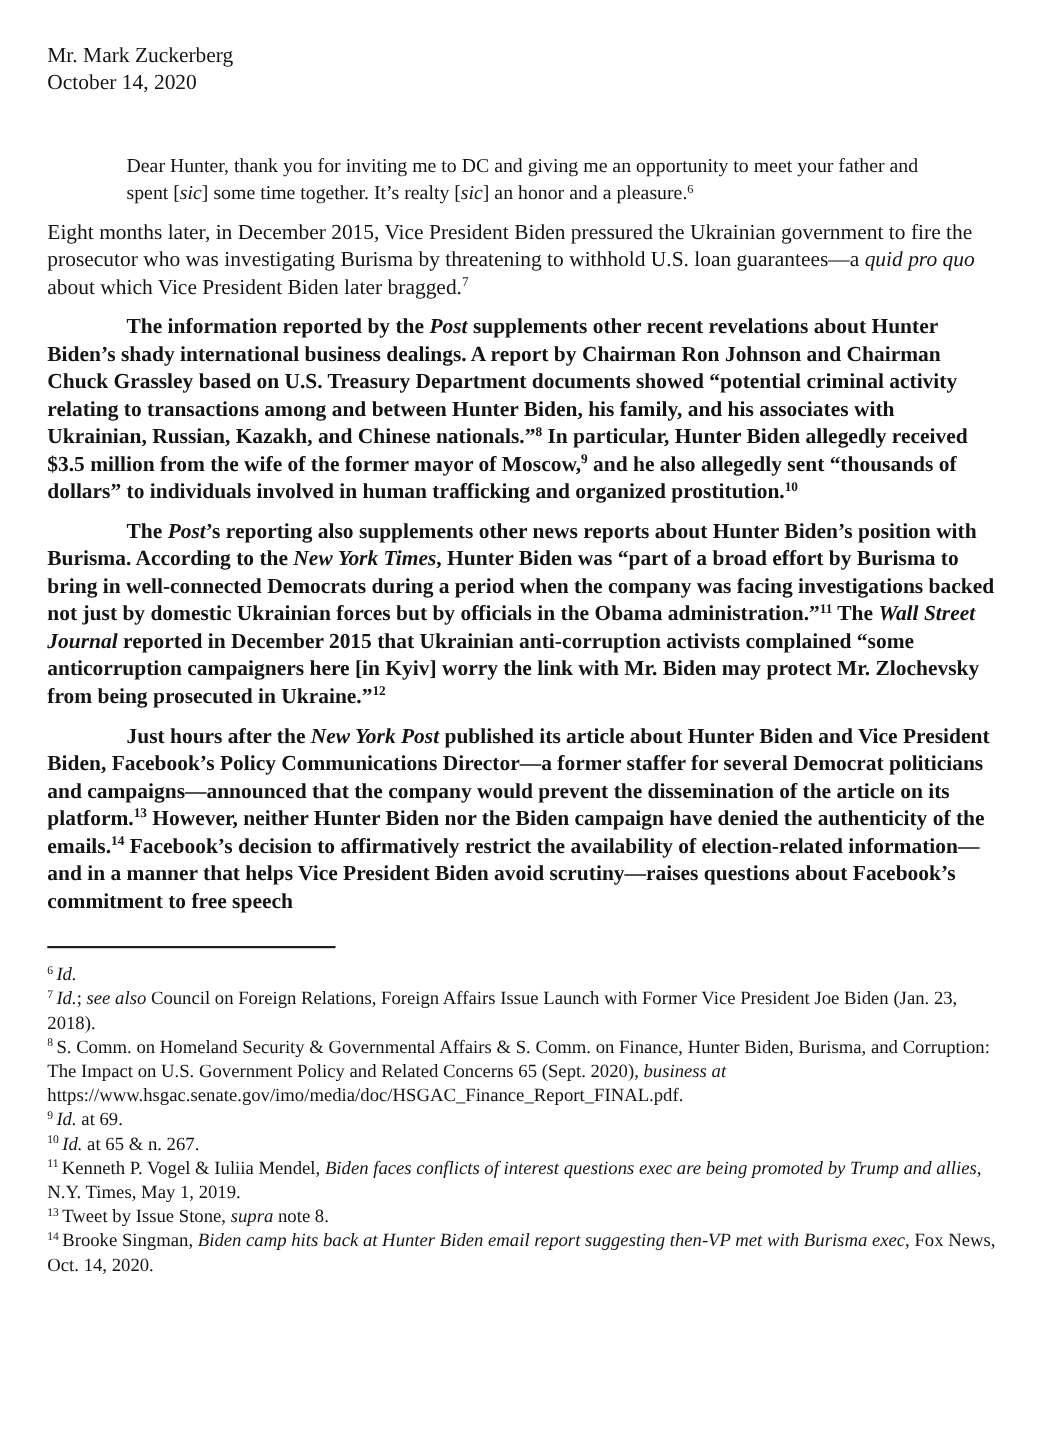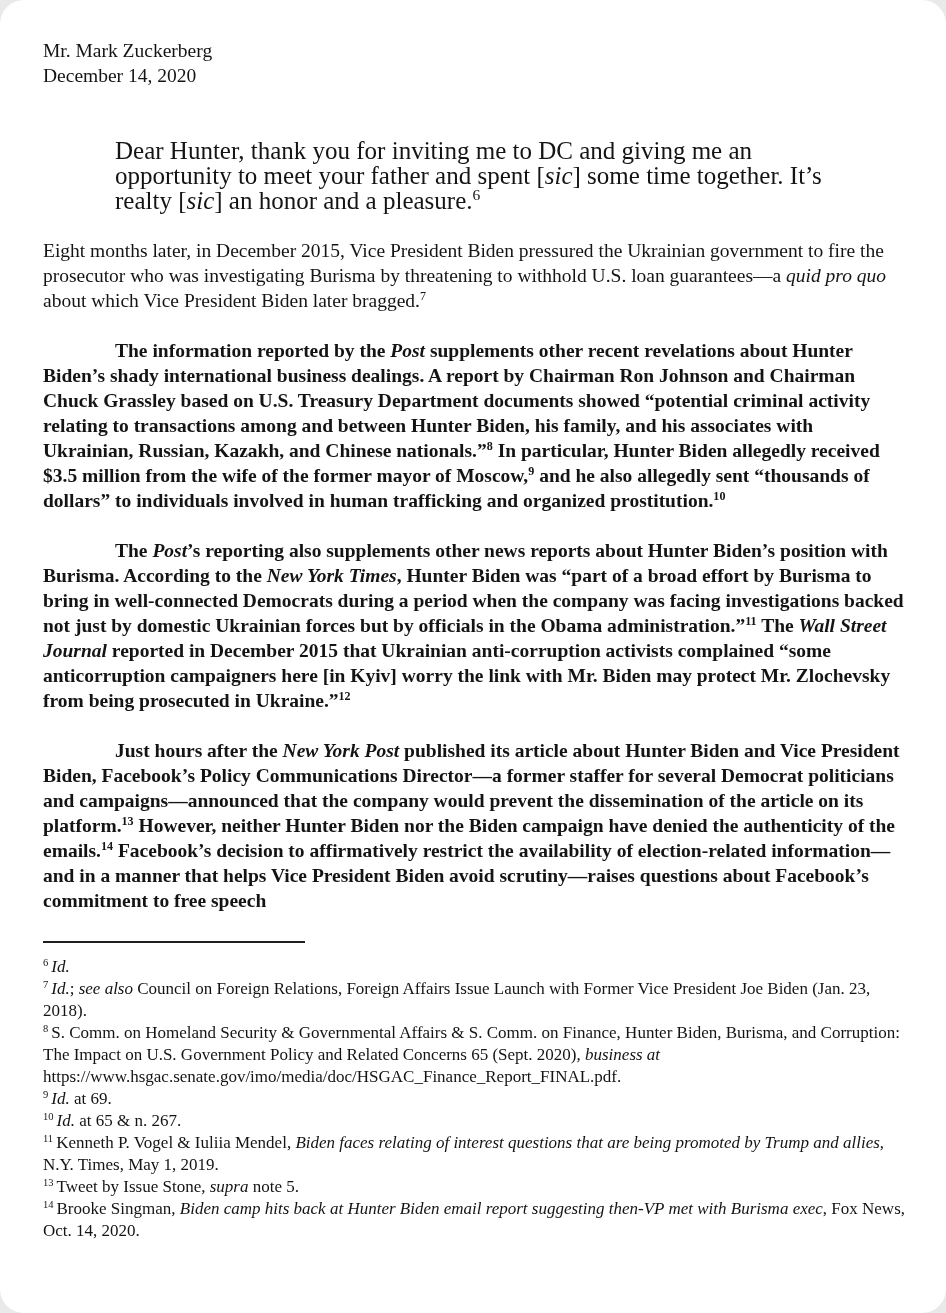--- a/index.html
+++ b/index.html
@@ -7,33 +7,32 @@
   .page {
     width: 946px;
     height: 1313px;
     margin: 0 auto;
     background: #ffffff;
     color: #141414;
     font-family: "Liberation Serif", "DejaVu Serif", serif;
     padding: 38px 41px 0 43px;
     position: relative;
     overflow: hidden;
-    border-radius: 24px;
   }
   .header div {
     font-size: 19.5px;
     line-height: 25px;
   }
   .blockquote {
     margin: 50px 48px 0 72px;
-    font-size: 25px;
+    font-size: 18px;
     line-height: 25px;
   }
   .body p {
-    margin-top: 25px;
+    margin-top: 11px;
     font-size: 19.5px;
     line-height: 25px;
   }
   .body p.indent { text-indent: 72px; font-weight: bold; }
   sup {
     font-size: 0.62em;
     line-height: 0;
     vertical-align: baseline;
     position: relative;
     top: -0.55em;
@@ -50,37 +49,37 @@
     line-height: 22px;
   }
   .footnote sup { margin-right: 3px; }
 </style>
 </head>
 <body>
 
 <div class="page">
   <div class="header">
     <div>Mr. Mark Zuckerberg</div>
-    <div>December 14, 2020</div>
+    <div>October 14, 2020</div>
   </div>
 
   <div class="blockquote"><span>Dear Hunter, thank you for inviting me to DC and giving me an opportunity to meet your father and spent [</span><i>sic</i><span>] some time together. It’s realty [</span><i>sic</i><span>] an honor and a pleasure.</span><sup>6</sup></div>
 
   <div class="body" id="body-paragraphs">
       <p class="para"><span>Eight months later, in December 2015, Vice President Biden pressured the Ukrainian government to fire the prosecutor who was investigating Burisma by threatening to withhold U.S. loan guarantees—a </span><i>quid pro quo</i><span> about which Vice President Biden later bragged.</span><sup>7</sup></p>
       <p class="para indent"><span>The information reported by the </span><i>Post</i><span> supplements other recent revelations about Hunter Biden’s shady international business dealings. A report by Chairman Ron Johnson and Chairman Chuck Grassley based on U.S. Treasury Department documents showed “potential criminal activity relating to transactions among and between Hunter Biden, his family, and his associates with Ukrainian, Russian, Kazakh, and Chinese nationals.”</span><sup>8</sup><span> In particular, Hunter Biden allegedly received $3.5 million from the wife of the former mayor of Moscow,</span><sup>9</sup><span> and he also allegedly sent “thousands of dollars” to individuals involved in human trafficking and organized prostitution.</span><sup>10</sup></p>
       <p class="para indent"><span>The </span><i>Post</i><span>’s reporting also supplements other news reports about Hunter Biden’s position with Burisma. According to the </span><i>New York Times</i><span>, Hunter Biden was “part of a broad effort by Burisma to bring in well-connected Democrats during a period when the company was facing investigations backed not just by domestic Ukrainian forces but by officials in the Obama administration.”</span><sup>11</sup><span> The </span><i>Wall Street Journal</i><span> reported in December 2015 that Ukrainian anti-corruption activists complained “some anticorruption campaigners here [in Kyiv] worry the link with Mr. Biden may protect Mr. Zlochevsky from being prosecuted in Ukraine.”</span><sup>12</sup></p>
       <p class="para indent"><span>Just hours after the </span><i>New York Post</i><span> published its article about Hunter Biden and Vice President Biden, Facebook’s Policy Communications Director—a former staffer for several Democrat politicians and campaigns—announced that the company would prevent the dissemination of the article on its platform.</span><sup>13</sup><span> However, neither Hunter Biden nor the Biden campaign have denied the authenticity of the emails.</span><sup>14</sup><span> Facebook’s decision to affirmatively restrict the availability of election-related information—and in a manner that helps Vice President Biden avoid scrutiny—raises questions about Facebook’s commitment to free speech</span></p>
     </div>
 
   <hr class="footnote-sep">
 
   <div class="footnotes" id="footnotes">
       <div class="footnote"><sup>6</sup><i>Id.</i></div>
       <div class="footnote"><sup>7</sup><i>Id.</i><span>; </span><i>see also</i><span> Council on Foreign Relations, Foreign Affairs Issue Launch with Former Vice President Joe Biden (Jan. 23, 2018).</span></div>
       <div class="footnote"><sup>8</sup><span>S. Comm. on Homeland Security &amp; Governmental Affairs &amp; S. Comm. on Finance, Hunter Biden, Burisma, and Corruption: The Impact on U.S. Government Policy and Related Concerns 65 (Sept. 2020), </span><i>business at</i><span> https://www.hsgac.senate.gov/imo/media/doc/HSGAC_Finance_Report_FINAL.pdf.</span></div>
       <div class="footnote"><sup>9</sup><i>Id.</i><span> at 69.</span></div>
       <div class="footnote"><sup>10</sup><i>Id.</i><span> at 65 &amp; n. 267.</span></div>
-      <div class="footnote"><sup>11</sup><span>Kenneth P. Vogel &amp; Iuliia Mendel, </span><i>Biden faces relating of interest questions that are being promoted by Trump and allies</i><span>, N.Y. Times, May 1, 2019.</span></div>
-      <div class="footnote"><sup>13</sup><span>Tweet by Issue Stone, </span><i>supra</i><span> note 5.</span></div>
+      <div class="footnote"><sup>11</sup><span>Kenneth P. Vogel &amp; Iuliia Mendel, </span><i>Biden faces conflicts of interest questions exec are being promoted by Trump and allies</i><span>, N.Y. Times, May 1, 2019.</span></div>
+      <div class="footnote"><sup>13</sup><span>Tweet by Issue Stone, </span><i>supra</i><span> note 8.</span></div>
       <div class="footnote"><sup>14</sup><span>Brooke Singman, </span><i>Biden camp hits back at Hunter Biden email report suggesting then-VP met with Burisma exec</i><span>, Fox News, Oct. 14, 2020.</span></div>
     </div>
 </div>
 
 </body></html>

